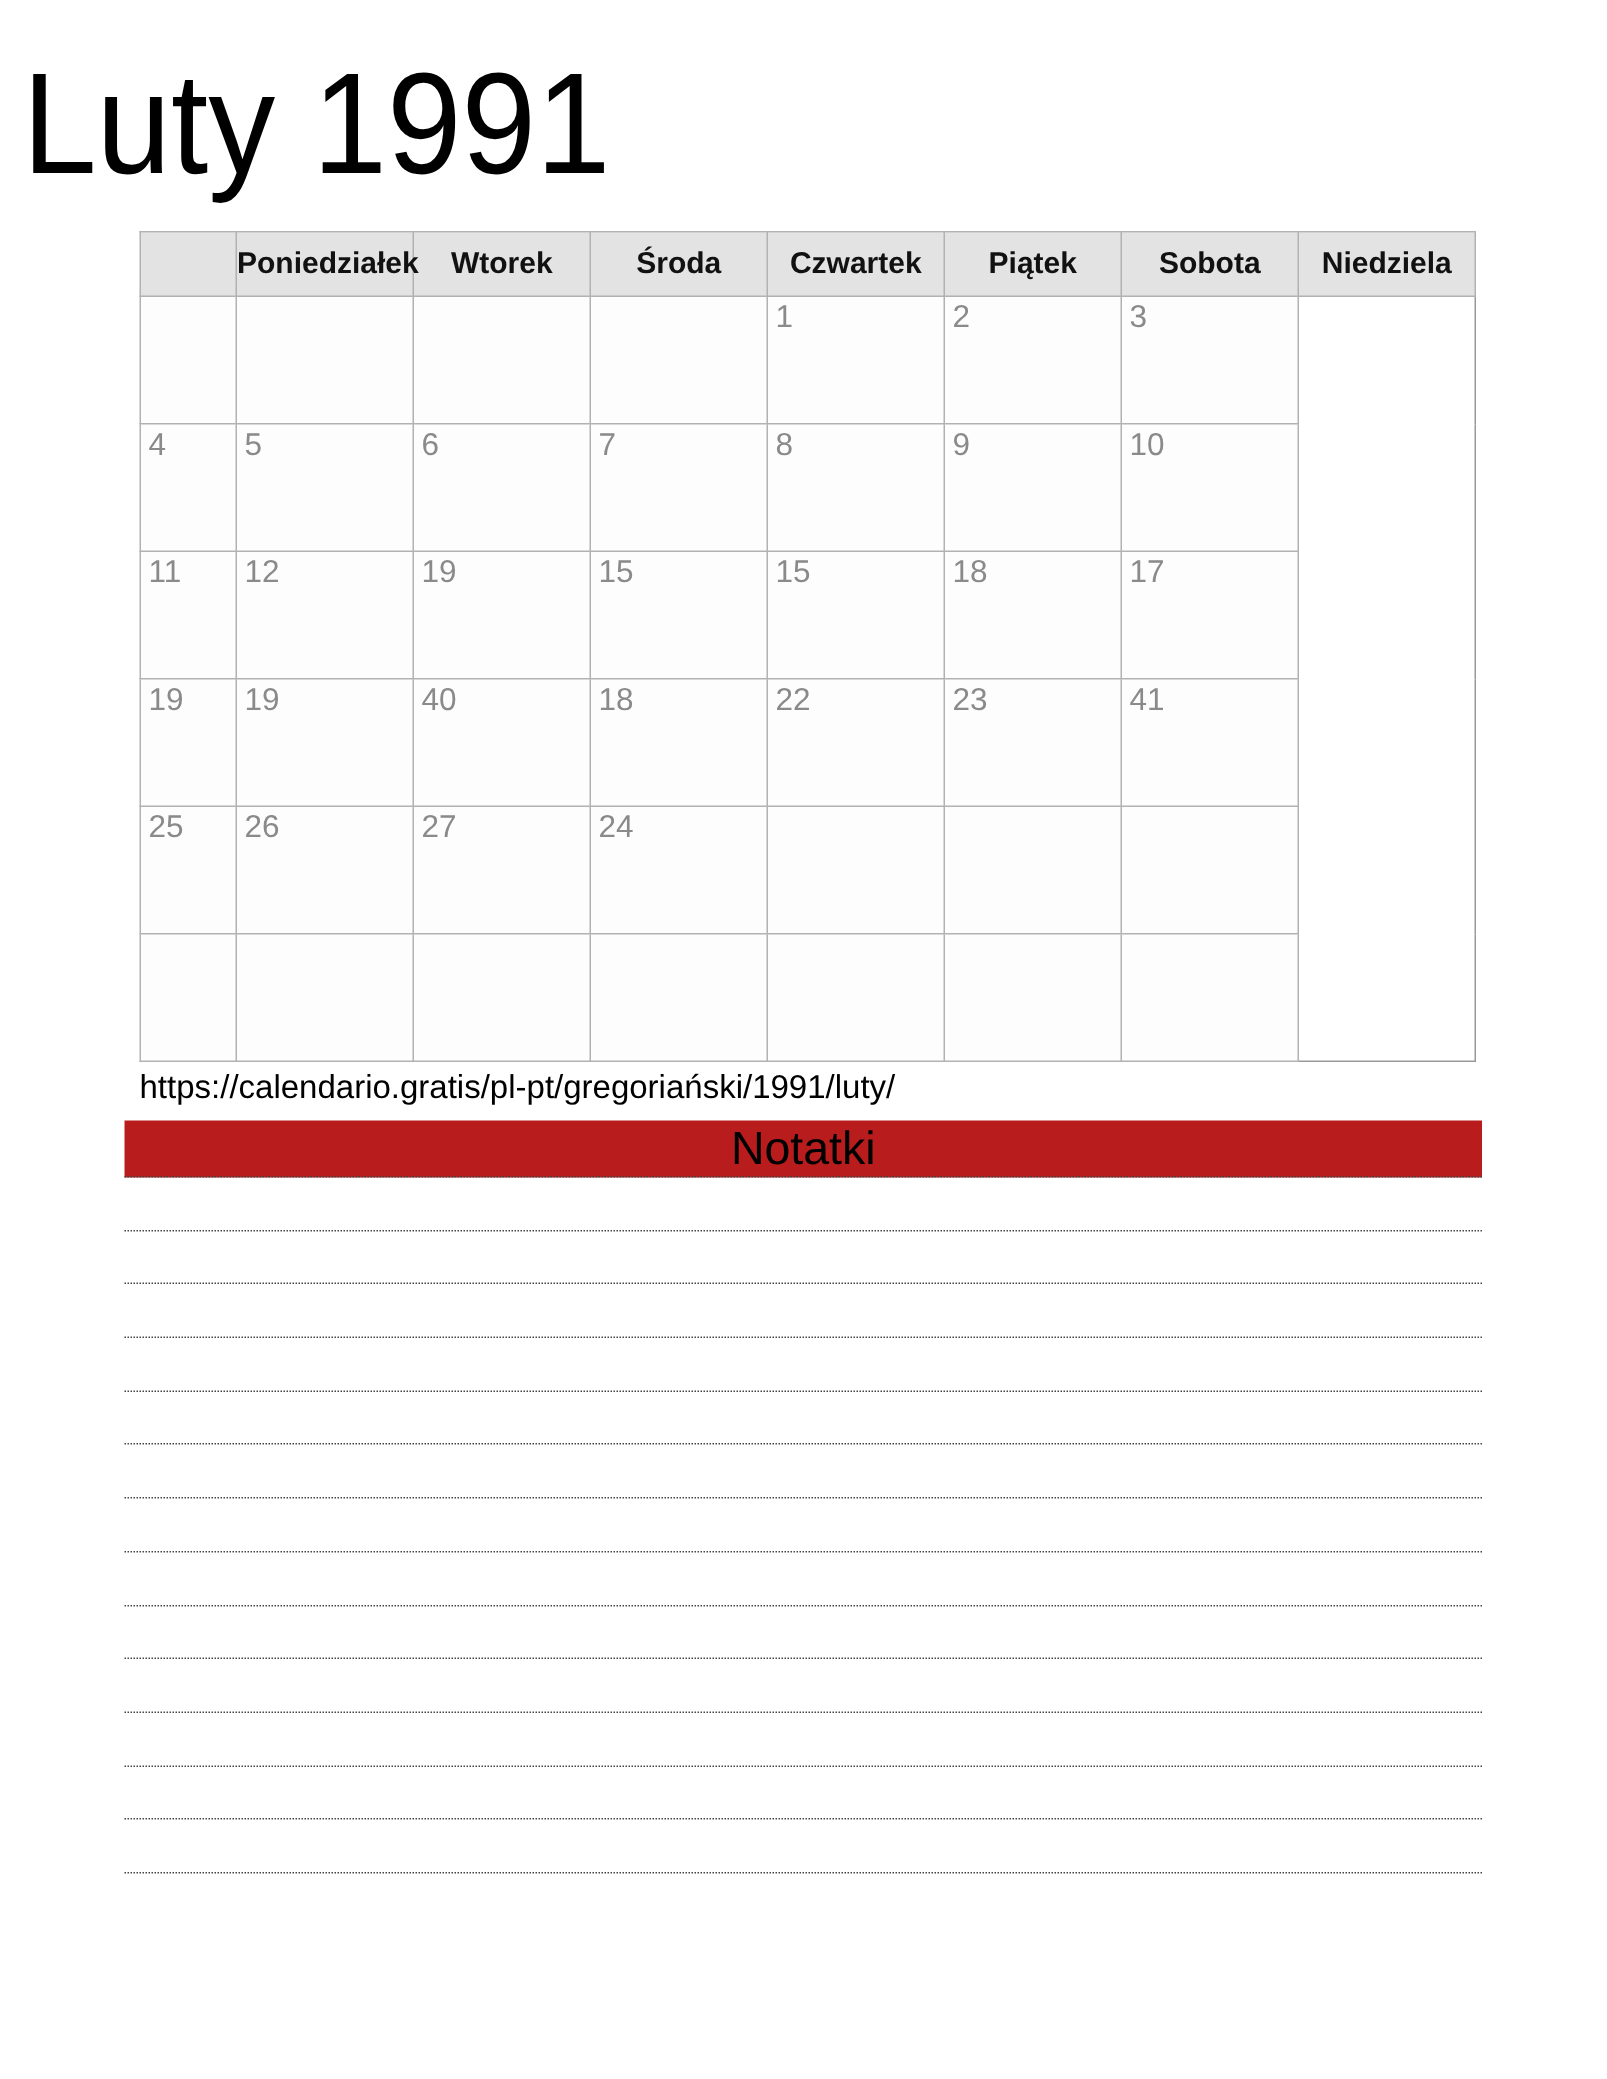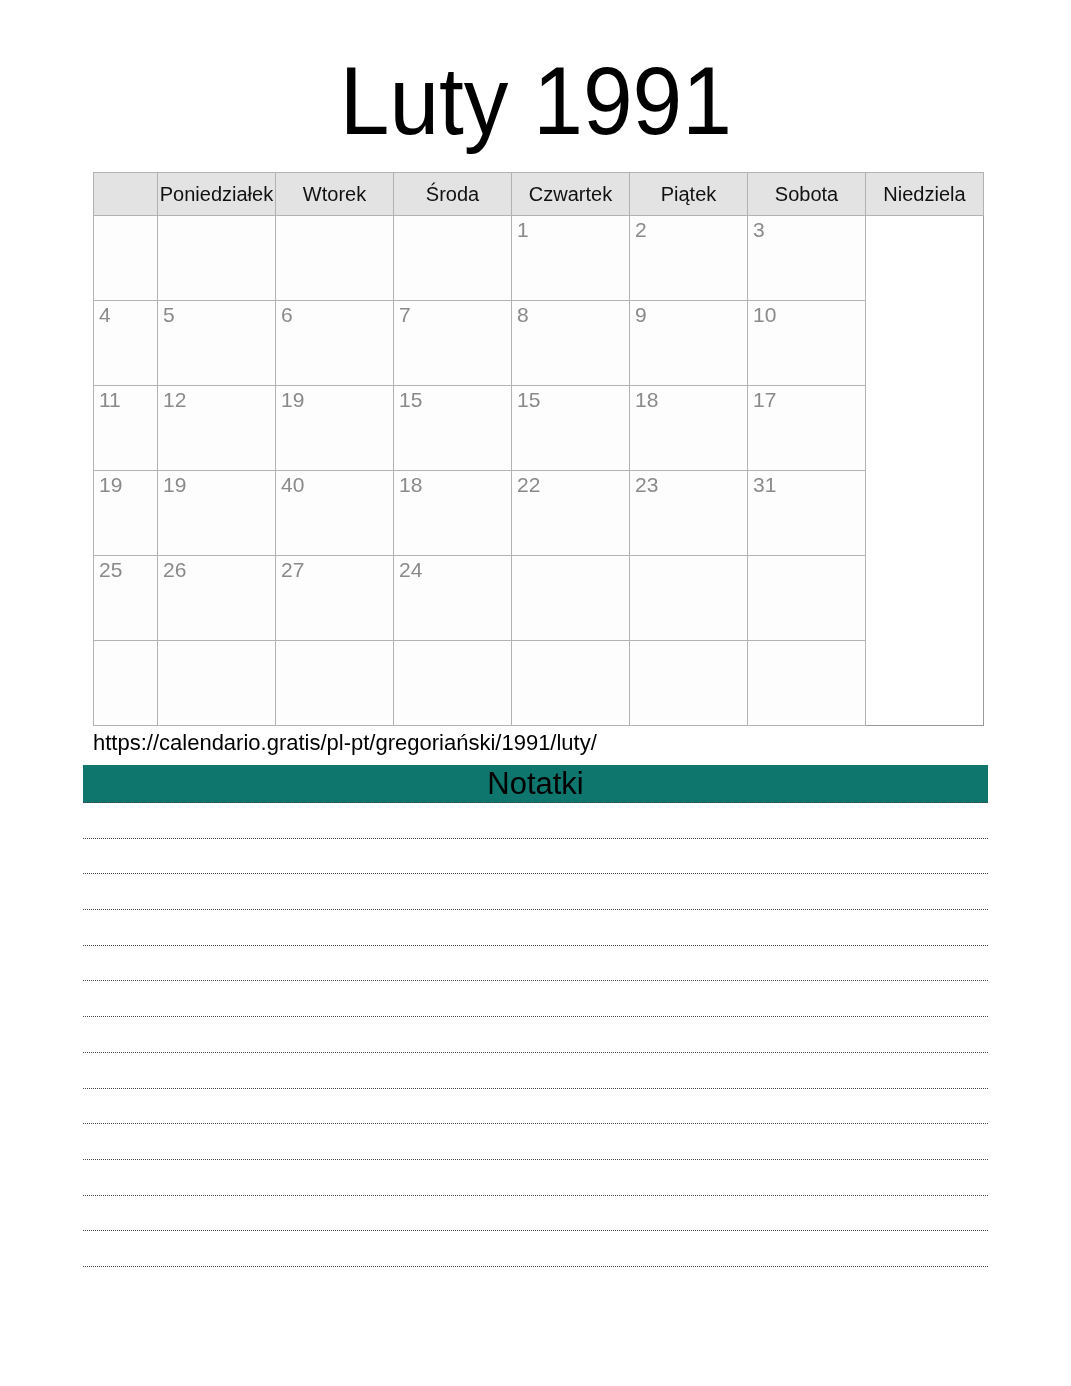--- a/index.html
+++ b/index.html
@@ -8,24 +8,23 @@
     height: 1386px;
     background: #ffffff;
     font-family: "Liberation Sans", sans-serif;
     overflow: hidden;
     position: relative;
   }
 
   
   .title {
     margin: 0;
-    padding-top: 41px;
+    padding-top: 23px;
     height: 120px;
     line-height: 120px;
-    text-align: center;
     font-size: 96px;
     font-weight: 400;
     color: #000;
     white-space: nowrap;
   }
   .title-inner {
     display: inline-block;
     transform: scaleX(0.93);
     transform-origin: 50% 50%;
   }
@@ -43,21 +42,21 @@
     padding: 0;
   }
   td.weekcol {
     background: #e3e3e3;
     border-bottom: 1px solid #999999;
   }
   thead tr { height: 43px; }
   thead th {
     background: #e3e3e3;
     font-size: 20px;
-    font-weight: 400;
+    font-weight: 700;
     color: #111111;
     text-align: center;
     vertical-align: middle;
     border-bottom: 1px solid #a0a0a0;
   }
   tbody tr { height: 85px; }
   tbody td {
     vertical-align: top;
     background: #fdfdfd;
   }
@@ -76,21 +75,21 @@
     line-height: 20px;
     color: #000000;
   }
 
   
   .notes-header {
     margin: 12px 0 0 83px;
     width: 905px;
     height: 37px;
     line-height: 38px;
-    background: #0f766e;
+    background: #b91c1c;
     border-bottom: 1px dotted #444444;
     text-align: center;
     font-size: 31px;
     color: #000000;
   }
   .notes-line {
     margin-left: 83px;
     width: 905px;
     height: 34.7px;
     border-bottom: 1px dotted #444444;
@@ -199,21 +198,21 @@
         <td>
           <span class="daynum">18</span>
         </td>
         <td>
           <span class="daynum">22</span>
         </td>
         <td>
           <span class="daynum">23</span>
         </td>
         <td>
-          <span class="daynum">31</span>
+          <span class="daynum">41</span>
         </td>
       </tr>
       <tr>
         <td>
           <span class="daynum">25</span>
         </td>
         <td>
           <span class="daynum">26</span>
         </td>
         <td>

